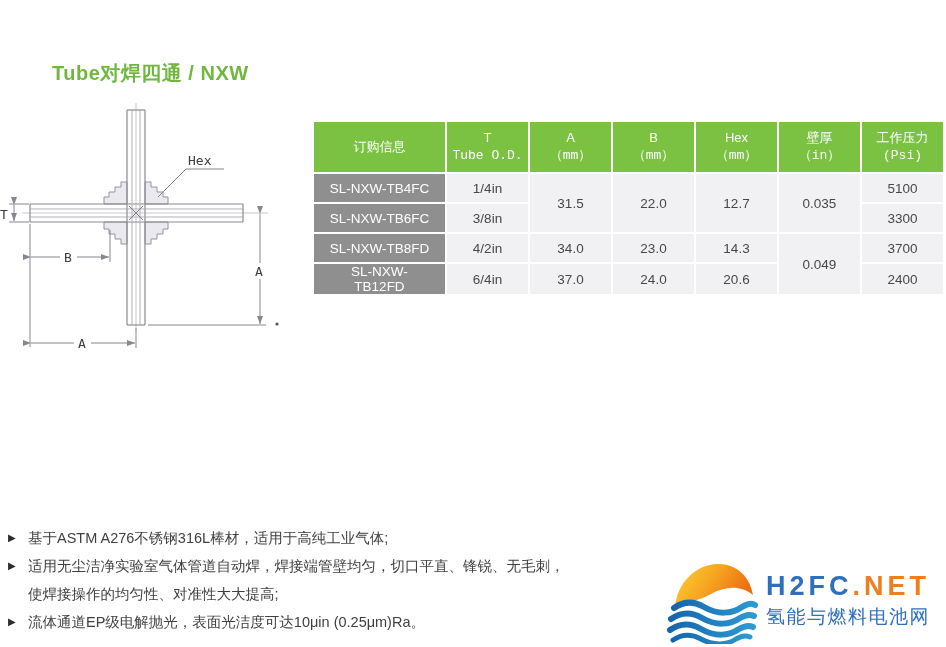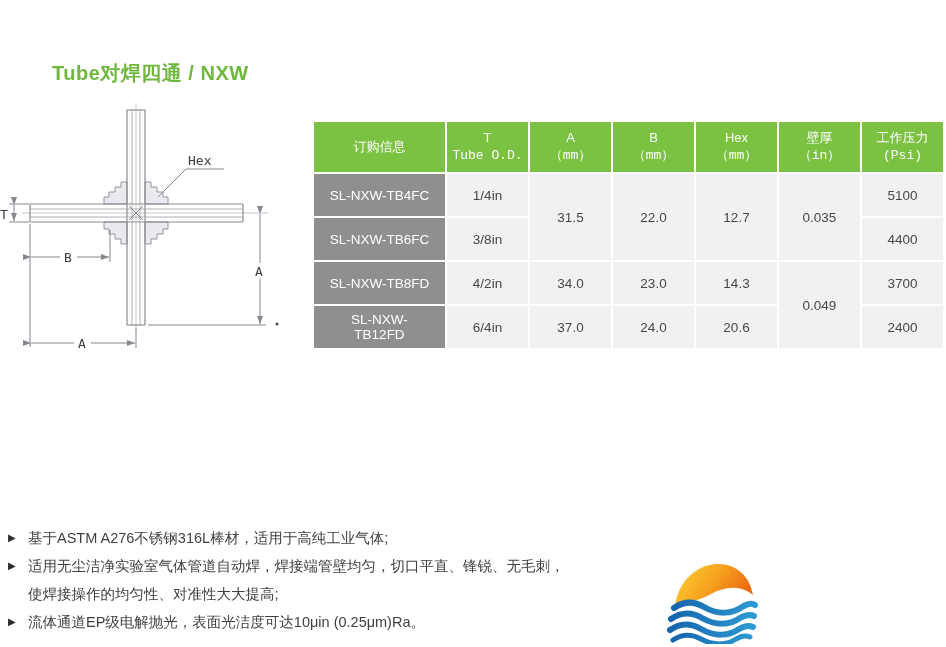--- a/index.html
+++ b/index.html
@@ -32,21 +32,21 @@
     background:#7bc243;color:#ffffff;font-weight:normal;
     height:50px;font-size:13px;line-height:1.35;text-align:center;vertical-align:middle;
     padding:0 2px;
   }
   table.spec tbody th.model{
     background:#8f8f8f;color:#ffffff;font-weight:normal;
     font-size:13.5px;text-align:center;vertical-align:middle;height:25px;padding:0 12px;
   }
   table.spec tbody td{
     background:#f1f1f3;color:#474747;font-size:13.5px;text-align:center;
-    vertical-align:middle;height:42px;padding:0 18px;
+    vertical-align:middle;height:28px;padding:0 18px;
   }
   .hdr-line2{display:block;font-family:Liberation Mono, monospace;}
 
   
   .features-heading{
     position:absolute;left:8px;top:487px;
     font-size:18px;font-weight:bold;color:#6fb73d;
   }
   .features{
     position:absolute;left:8px;top:524px;width:560px;
@@ -188,21 +188,21 @@
           <td>1/4in</td>
           <td rowspan="2">31.5</td>
           <td rowspan="2">22.0</td>
           <td rowspan="2">12.7</td>
           <td rowspan="2">0.035</td>
           <td>5100</td>
         </tr>
         <tr>
           <th class="model">SL-NXW-TB6FC</th>
           <td>3/8in</td>
-          <td>4400</td>
+          <td>3300</td>
         </tr>
         <tr>
           <th class="model">SL-NXW-TB8FD</th>
           <td>4/2in</td>
           <td>34.0</td>
           <td>23.0</td>
           <td>14.3</td>
           <td rowspan="2">0.049</td>
           <td>3700</td>
         </tr>
@@ -248,16 +248,18 @@
       </defs>
       <path d="M9,53 C10,27 30,9 50,8 C70,7 84,20 87,39 C75,29 59,30 45,38 C32,45 18,47 9,53 Z" fill="url(#sun)"></path>
       <g fill="none" stroke="url(#wave)" stroke-linecap="round">
         <path d="M8,52 C18,45 28,45 38,51 C52,59 66,58 76,51 C81,48 86,47 89,49" stroke-width="6"></path>
         <path d="M5,63 C15,56 26,56 36,62 C50,70 64,69 74,62 C79,59 84,58 88,60" stroke-width="6"></path>
         <path d="M4,74 C14,67 25,67 35,73 C49,81 63,80 73,73 C78,70 83,69 87,71" stroke-width="6"></path>
         <path d="M7,84 C16,78 26,78 35,83 C48,90 61,89 70,83 C75,80 80,79 84,81" stroke-width="5"></path>
       </g>
     </svg>
     <div class="logo-text">
+      <div class="logo-name"><span class="blue">H2FC</span><span class="orange">.NET</span></div>
+      <div class="logo-subtitle">氢能与燃料电池网</div>
     </div>
   </div>
 
 </div>
 
 </body></html>

